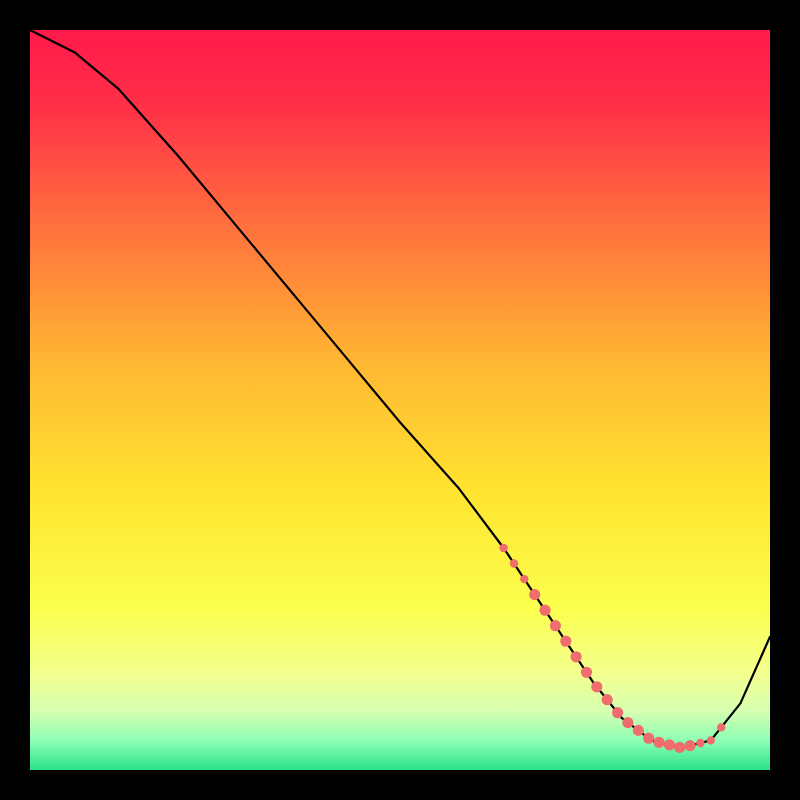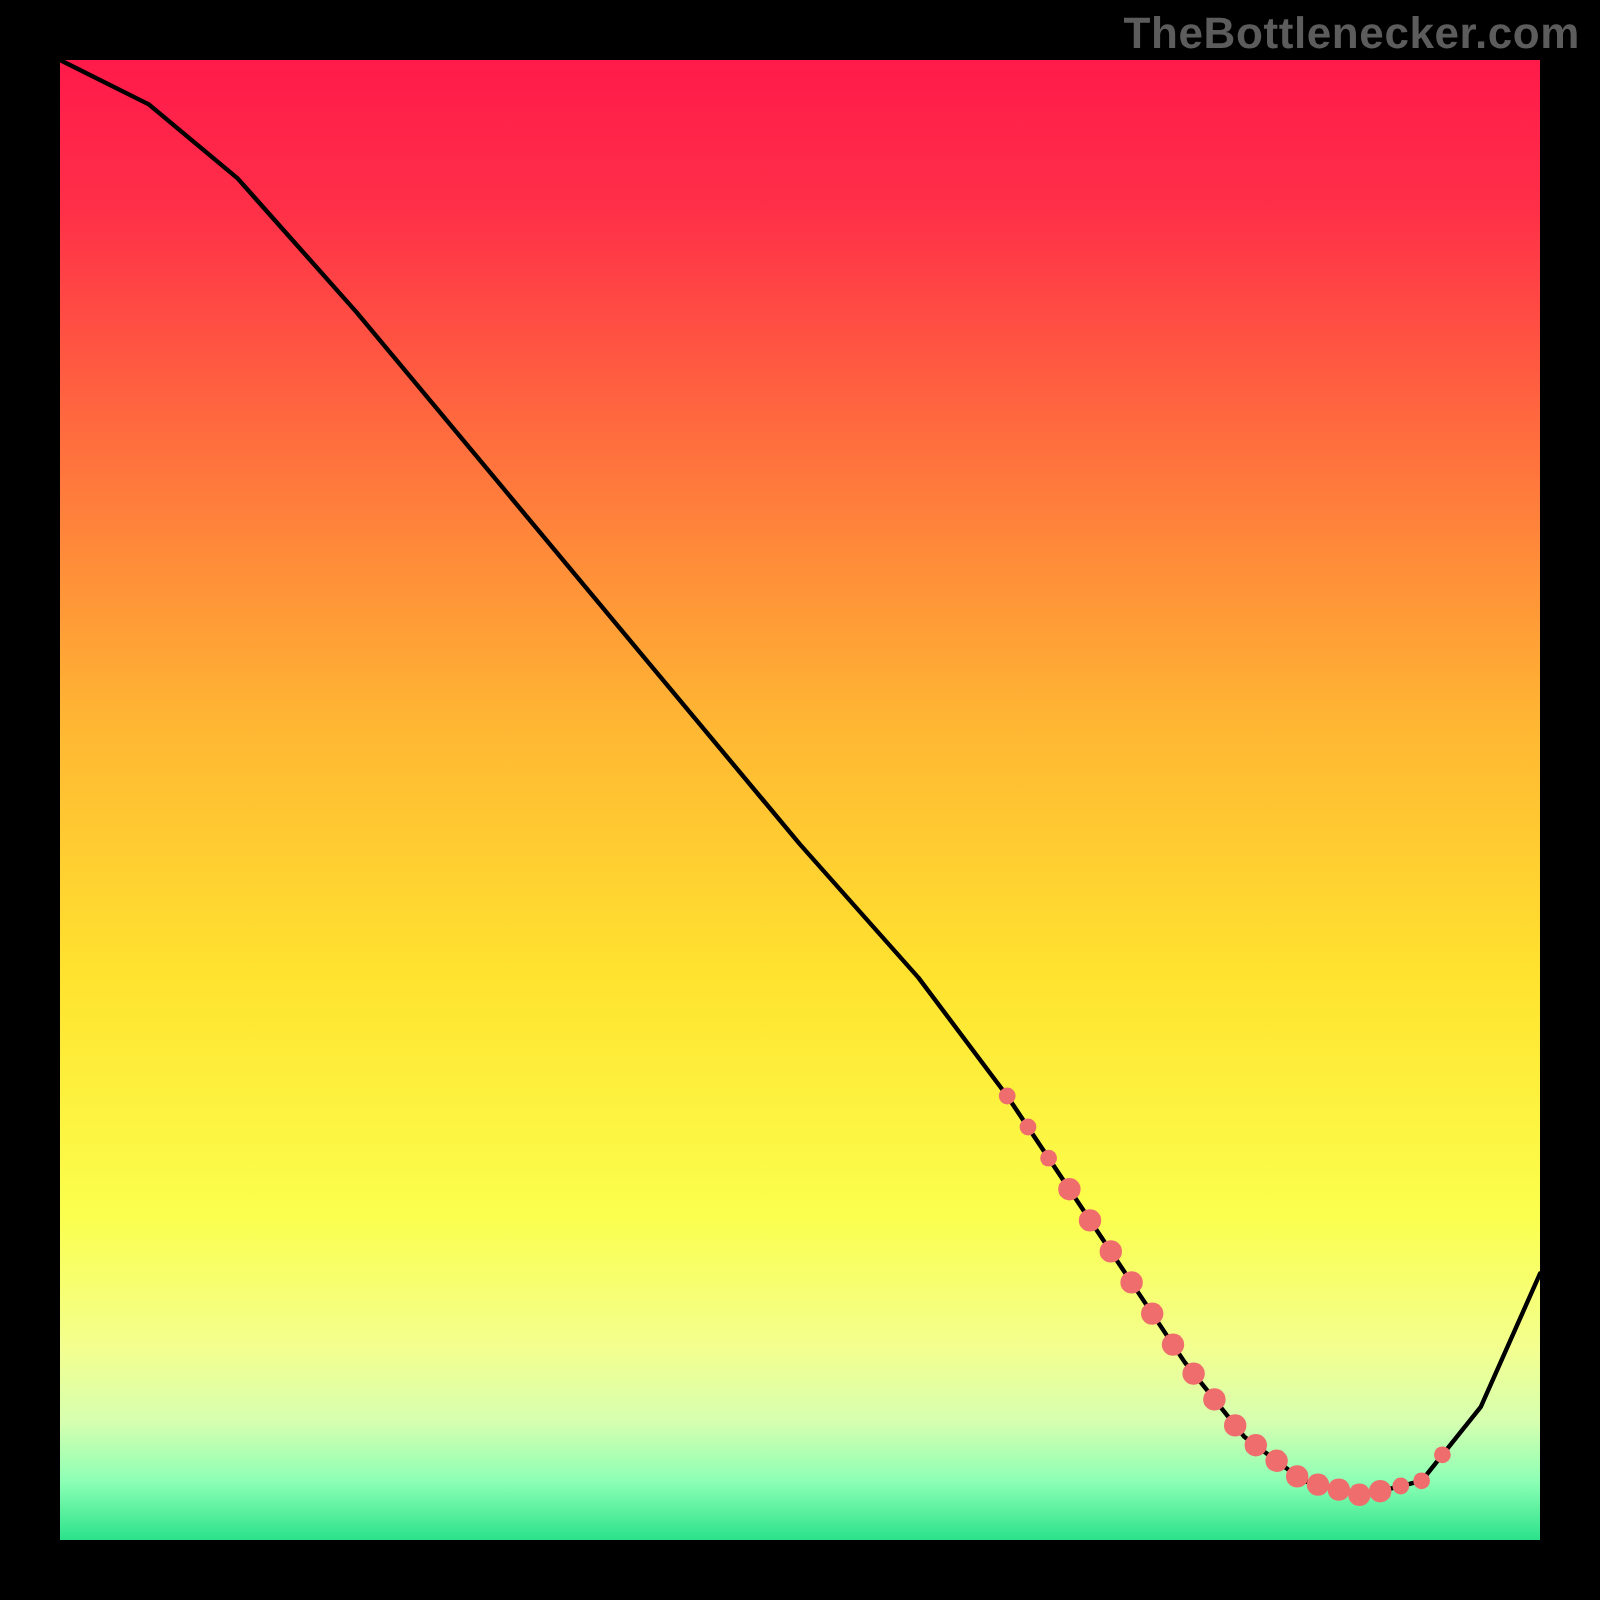--- a/index.html
+++ b/index.html
@@ -37,21 +37,20 @@
   .plot svg {
     display: block;
     width: 740px;
     height: 740px;
   }
 </style>
 </head>
 <body>
 
 <div class="frame">
-  <div class="watermark">TheBottlenecker.com</div>
 
   <div class="plot">
     <svg viewBox="0 0 740 740" preserveAspectRatio="none">
       <defs>
         <linearGradient id="bg-grad" x1="0" y1="0" x2="0" y2="1">
           <stop offset="0%" stop-color="#ff1a4a"></stop>
           <stop offset="10%" stop-color="#ff2f48"></stop>
           <stop offset="25%" stop-color="#ff6b3e"></stop>
           <stop offset="45%" stop-color="#ffb733"></stop>
           <stop offset="62%" stop-color="#ffe32f"></stop>

